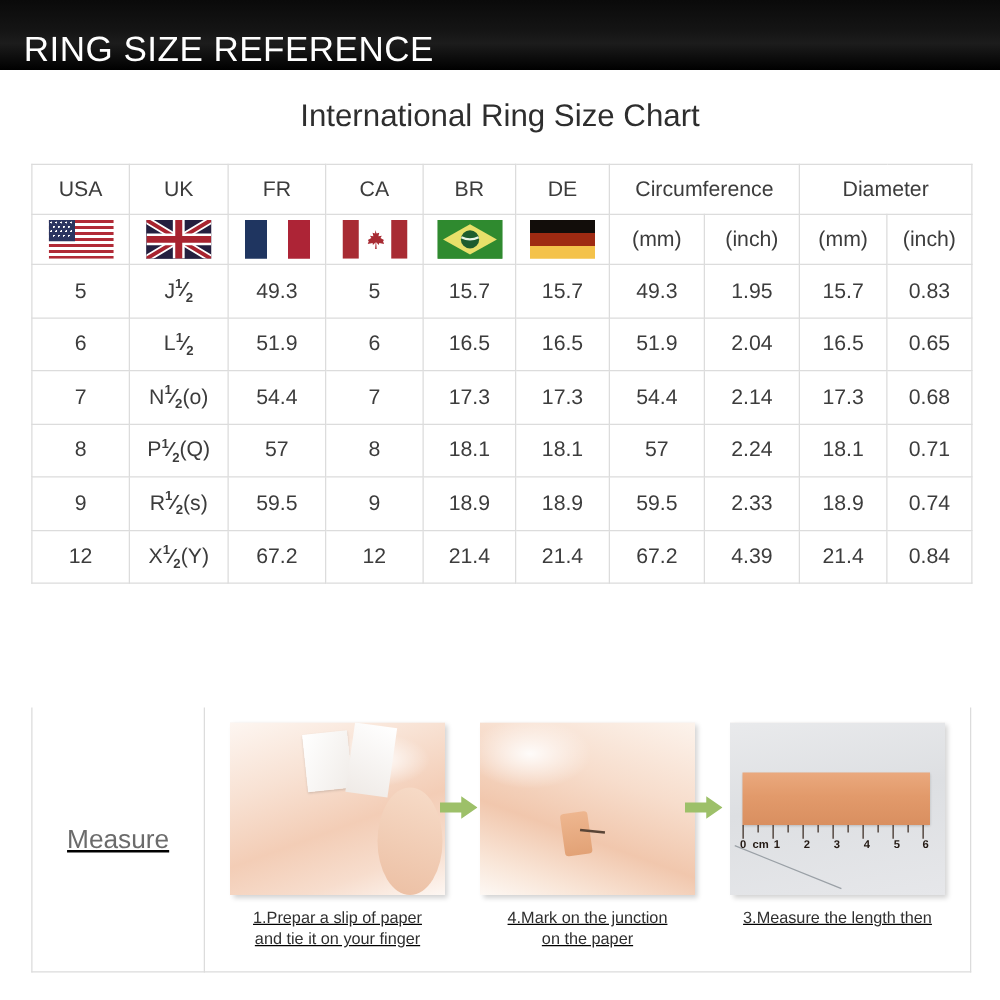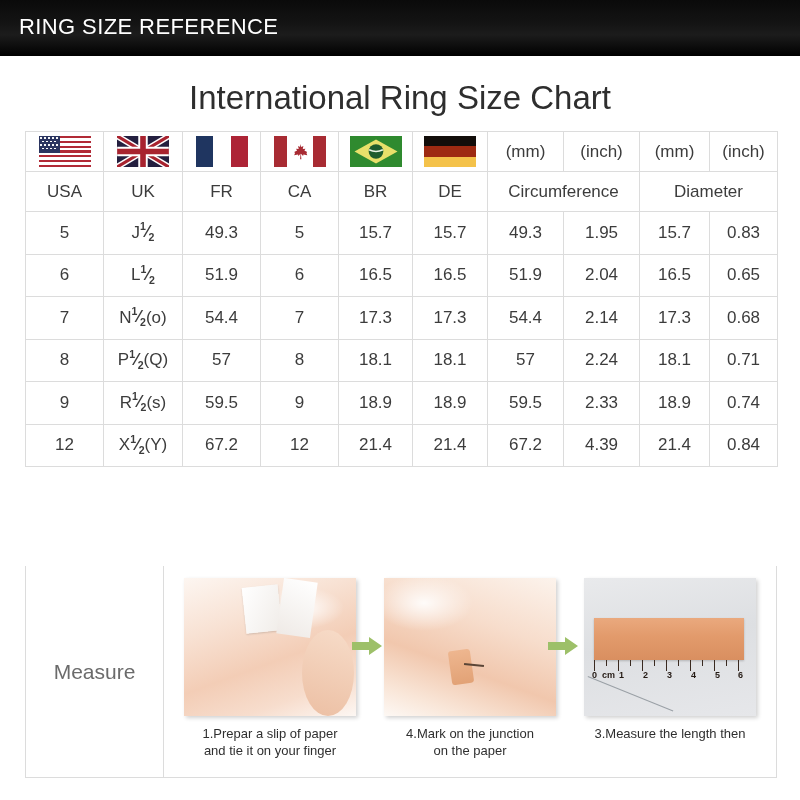--- a/index.html
+++ b/index.html
@@ -10,30 +10,30 @@
     overflow: hidden;
   }
   .page { position: relative; width: 800px; height: 800px; background:#fff; }
 
   
   .banner {
     position: absolute; left: 0; top: 0; width: 800px; height: 56px;
     background: linear-gradient(180deg,#0a0a0a 0%,#141414 42%,#1c1c1c 62%,#000 100%);
   }
   .banner-title {
-    position: absolute; left: 19px; top: 14px;
-    color: #ffffff; font-size: 22px; letter-spacing: .4px;
+    position: absolute; left: 19px; top: 24px;
+    color: #ffffff; font-size: 28px; letter-spacing: .4px;
     font-family: "Liberation Sans", sans-serif; font-weight: 400;
     white-space: nowrap;
   }
 
   
   .chart-title {
     position: absolute; left: 0; top: 79px; width: 800px;
-    text-align: center; color: #2e2e2e; font-size: 33px; font-weight: 400;
+    text-align: center; color: #2e2e2e; font-size: 25px; font-weight: 400;
   }
 
   
   .table-wrap { position: absolute; left: 25px; top: 131px; width: 752px; }
   table.size-table {
     border-collapse: collapse; width: 752px; table-layout: fixed;
     background: #fff;
   }
   table.size-table th, table.size-table td {
     border: 1px solid #dcdcdc;
@@ -125,21 +125,21 @@
   
   .flag-de {
     background: linear-gradient(180deg,
       #120d0a 0 33.33%, #9e2a12 33.33% 66.66%, #f4c24a 66.66% 100%);
   }
 
   
   .measure-row-wrap {
     position: absolute; left: 25px; top: 566px; width: 752px; height: 212px;
   }
-  .measure-grid { display: flex; height: 212px; }
+  .measure-grid { display: flex; height: 212px; text-decoration: underline; }
   .measure-label-cell {
     width: 139px; border: 1px solid #dcdcdc; border-top: none;
     display: flex; align-items: center; justify-content: center;
     background: #fff;
   }
   .measure-label { font-size: 21px; color: #6b6b6b; }
   .measure-steps {
     flex: 1; border: 1px solid #dcdcdc; border-left: none; border-top: none;
     display: flex; align-items: flex-start; justify-content: space-around;
     padding: 12px 6px 0 6px; background: #fff; position: relative;
@@ -216,20 +216,30 @@
           <col class="c-ca">
         <col class="c-br">
           <col class="c-de">
           <col class="c-cmm">
           <col class="c-cin">
         <col class="c-dmm">
           <col class="c-din">
       </colgroup>
       <thead>
         <tr>
+          <th class="hd" rowspan="1">USA</th>
+          <th class="hd" rowspan="1">UK</th>
+          <th class="hd" rowspan="1">FR</th>
+          <th class="hd" rowspan="1">CA</th>
+          <th class="hd" rowspan="1">BR</th>
+          <th class="hd" rowspan="1">DE</th>
+          <th class="hd small" colspan="2">Circumference</th>
+          <th class="hd small" colspan="2">Diameter</th>
+        </tr>
+        <tr>
           <td class="flagcell">
             <span class="flag flag-us">
               <span class="stripes"></span>
                 <span class="canton"></span>
                 <span class="stars"></span>
             </span>
           </td>
           <td class="flagcell">
             <span class="flag flag-uk">
               <svg width="52" height="31" viewBox="0 0 60 36">
@@ -263,30 +273,20 @@
               </svg>
             </span>
           </td>
           <td class="flagcell">
             <span class="flag flag-de"></span>
           </td>
           <td class="unit">(mm)</td>
           <td class="unit">(inch)</td>
           <td class="unit">(mm)</td>
           <td class="unit">(inch)</td>
-        </tr>
-        <tr>
-          <th class="hd" rowspan="1">USA</th>
-          <th class="hd" rowspan="1">UK</th>
-          <th class="hd" rowspan="1">FR</th>
-          <th class="hd" rowspan="1">CA</th>
-          <th class="hd" rowspan="1">BR</th>
-          <th class="hd" rowspan="1">DE</th>
-          <th class="hd small" colspan="2">Circumference</th>
-          <th class="hd small" colspan="2">Diameter</th>
         </tr>
       </thead>
       <tbody>
           <tr>
             <td class="val">5</td>
             <td class="val"><span>J</span><span class="frac"><sup>1</sup><span class="slash">⁄</span><sub>2</sub></span><span></span></td>
             <td class="val">49.3</td>
             <td class="val">5</td>
             <td class="val">15.7</td>
             <td class="val">15.7</td>

